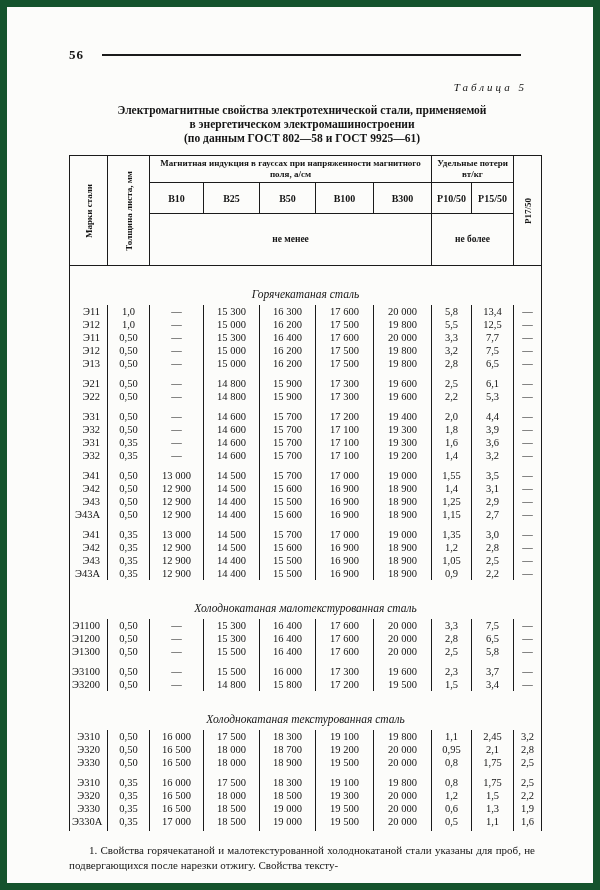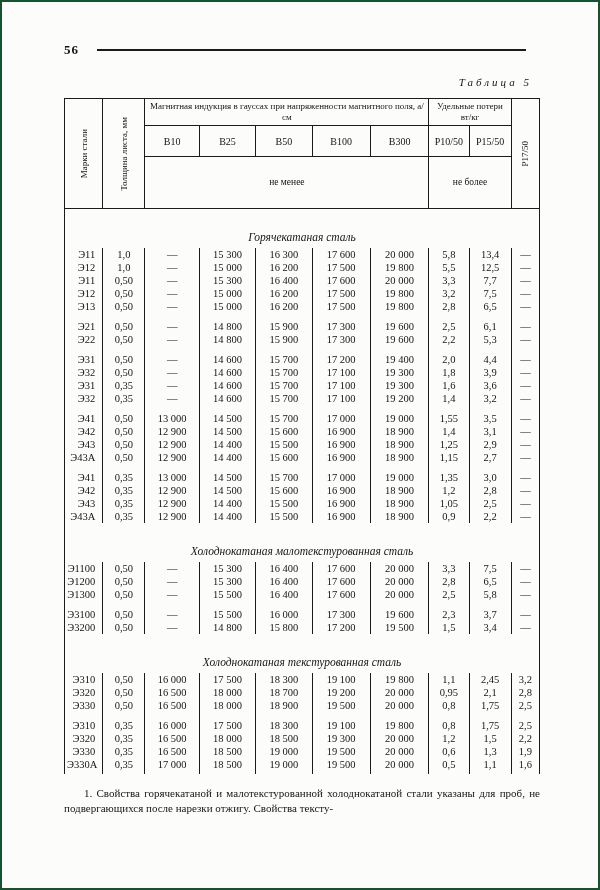--- a/index.html
+++ b/index.html
@@ -1,41 +1,41 @@
 <!DOCTYPE html>
 <html><head>
 <meta charset="utf-8">
 <style>
   html,body { margin:0; padding:0; background:#eceae6; }
   .page {
     position: relative;
     width: 600px; height: 890px;
     margin: 0 auto;
     background: #fcfcfa;
-    border: 2px solid #14532d;
+    border: 7px solid #14532d;
     box-sizing: border-box;
     font-family: "Liberation Serif", "DejaVu Serif", serif;
     color: #151515;
     overflow: hidden;
   }
   .content { padding: 40px 58px 0 62px; }
 
   
   .pagehead { display:flex; align-items:center; margin-bottom: 18px; }
   .pagenum { font-weight: bold; font-size: 13px; letter-spacing: 1px; margin-right: 18px; }
   .toprule { flex:1; border-top: 2px solid #1b1b1b; margin-right: 14px; }
 
   .table-label { text-align: right; font-size: 11px; letter-spacing: 3px; margin: 0 8px 10px 0; font-style: italic; }
 
   .doc-title { text-align: center; font-weight: bold; font-size: 11.5px; line-height: 14px; margin-bottom: 10px; }
 
   table.steel { border-collapse: collapse; table-layout: fixed; width: 100%; }
   table.steel thead th {
     border: 1px solid #1b1b1b;
-    font-weight: normal;
+    font-weight: bold;
     font-size: 9px;
     line-height: 11px;
     padding: 2px 2px;
     vertical-align: middle;
     text-align: center;
   }
   table.steel thead tr.colnames th { font-size: 10px; height: 26px; }
   table.steel thead tr.minmax th { font-size: 9.5px; height: 15px; padding: 18px; }
   .rot {
     writing-mode: vertical-rl;
@@ -76,20 +76,25 @@
 <div class="page">
   <div class="content">
 
     <div class="pagehead">
       <span class="pagenum">56</span>
       <span class="toprule"></span>
     </div>
 
     <div class="table-label">Таблица 5</div>
 
+    <div class="doc-title">
+      <div>Электромагнитные свойства электротехнической стали, применяемой</div>
+      <div>в энергетическом электромашиностроении</div>
+      <div>(по данным ГОСТ 802—58 и ГОСТ 9925—61)</div>
+    </div>
 
     <table class="steel">
       <colgroup>
         <col style="width:38px">
           <col style="width:42px">
         <col style="width:54px">
           <col style="width:56px">
           <col style="width:56px">
           <col style="width:58px">
           <col style="width:58px">

